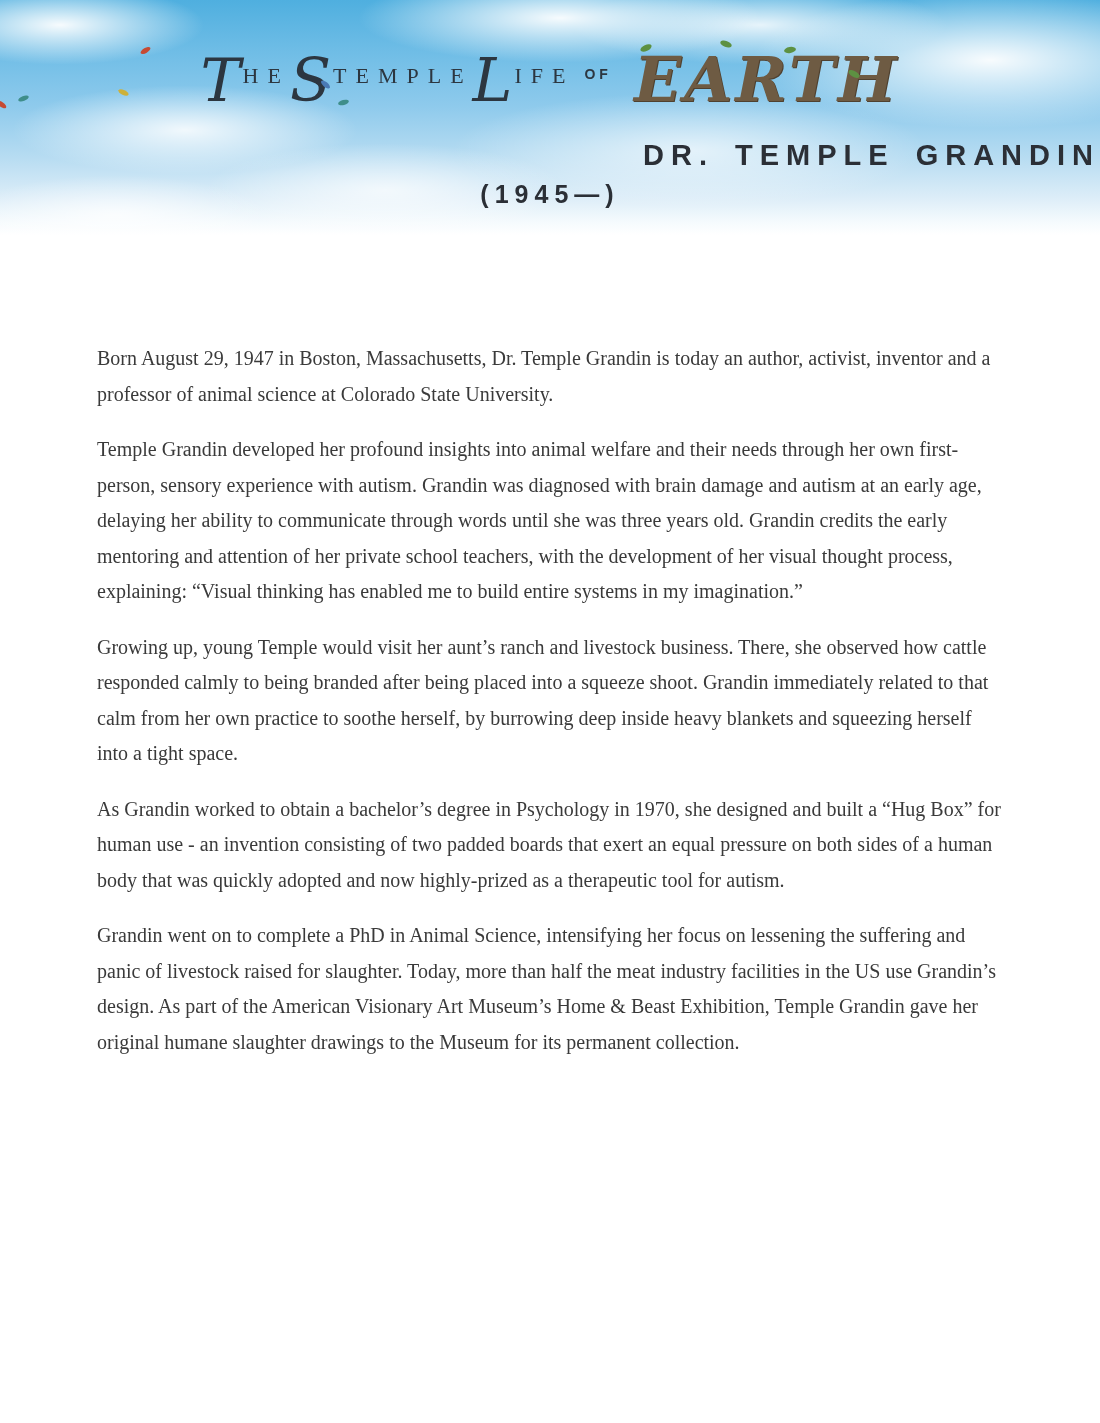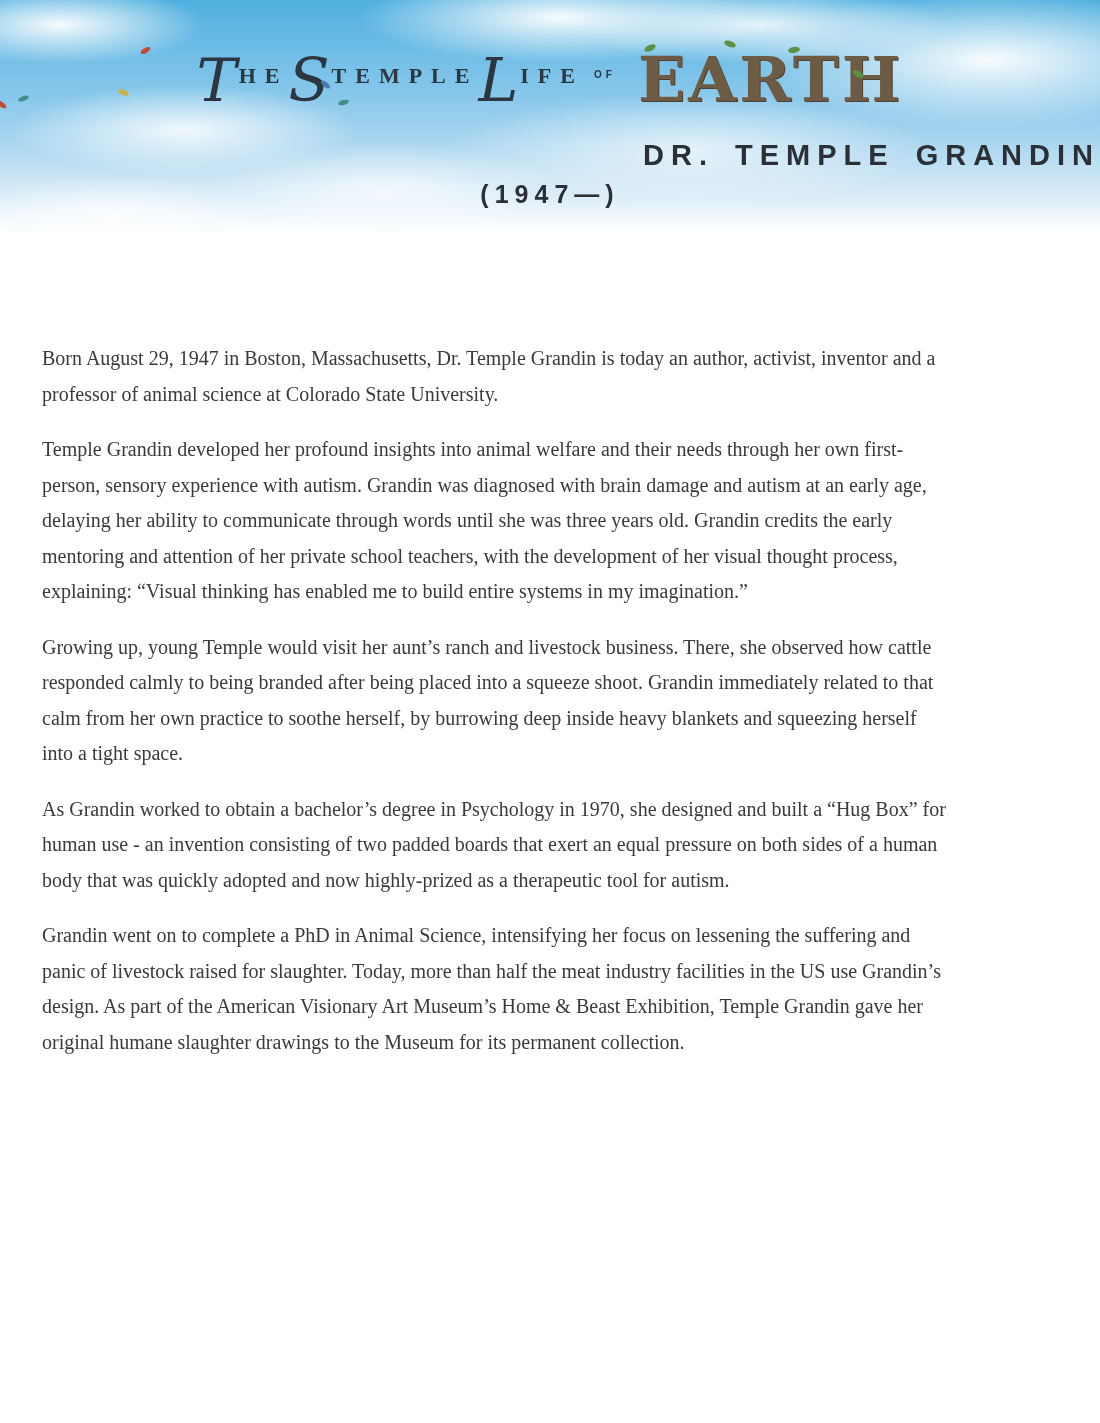--- a/index.html
+++ b/index.html
@@ -41,30 +41,30 @@
     color: #2c3640; white-space: nowrap;
   }
   .logo-word { display: inline-flex; align-items: center; }
   .initial {
     position: relative;
     font-family: "DejaVu Serif", serif; font-style: italic; font-weight: 400;
     font-size: 60px; line-height: 1; color: #2c3640;
     margin-right: 2px;
   }
   .rest {
-    font-family: "Liberation Serif", serif; font-weight: 700;
+    font-family: "Liberation Serif", serif; font-weight: 400;
     font-size: 22px; letter-spacing: 9px; color: #2c3640;
     position: relative; top: -4px;
   }
   .of {
     font-family: "Liberation Sans", sans-serif; font-weight: 700;
-    font-size: 10px; letter-spacing: 4px; color: #2c3640;
+    font-size: 14px; letter-spacing: 4px; color: #2c3640;
     margin: 0 14px 0 10px; position: relative; top: -6px;
   }
-  .earth-wrap { position: relative; display: inline-block; margin-left: 8px; }
+  .earth-wrap { position: relative; display: inline-block; margin-left: 8px; font-style: italic; }
   .earth-text {
     font-family: "DejaVu Serif", serif; font-weight: 700;
     font-size: 62px; line-height: 1; letter-spacing: 3px;
     color: #6e5b43;
     text-shadow: 1px 1px 0 #4f4130;
   }
   .leaf {
     position: absolute; width: 11px; height: 5px;
     border-radius: 50% 50% 50% 50%;
     pointer-events: none;
@@ -88,21 +88,21 @@
     position: absolute; top: 182px; left: 0; right: 0;
     text-align: center;
     font-family: "Liberation Sans", sans-serif;
     font-weight: 700; font-size: 25px; line-height: 1;
     letter-spacing: 6px;
     color: #2b2f36;
   }
 
   
   .content {
-    padding: 106px 0 0 42px;
+    padding: 106px 0 0 97px;
     width: 906px;
   }
   .content p {
     margin: 0 0 20px 0;
     font-family: "Liberation Serif", serif;
     font-size: 20px; line-height: 35.5px;
     color: #3a3a3a;
   }
 </style>
 </head>
@@ -140,21 +140,21 @@
       <span class="earth-wrap">
         <span class="earth-text">EARTH</span>
         <span class="leaf green" style="left:6px;   top:-4px; transform:rotate(-25deg);"></span>
         <span class="leaf green" style="left:86px;  top:-8px; transform:rotate(20deg);"></span>
         <span class="leaf green" style="left:150px; top:-2px; transform:rotate(-10deg);"></span>
         <span class="leaf green" style="left:214px; top:22px; transform:rotate(30deg);"></span>
       </span>
     </div>
 
     <h1 class="title">DR. TEMPLE GRANDIN</h1>
-    <div class="subtitle">(1947—)</div>
+    <div class="subtitle">(1945—)</div>
   </header>
 
   <main class="content">
     <p>Born August 29, 1947 in Boston, Massachusetts, Dr. Temple Grandin is today an author, activist, inventor and a professor of animal science at Colorado State University.</p>
     <p>Temple Grandin developed her profound insights into animal welfare and their needs through her own first-person, sensory experience with autism. Grandin was diagnosed with brain damage and autism at an early age, delaying her ability to communicate through words until she was three years old. Grandin credits the early mentoring and attention of her private school teachers, with the development of her visual thought process, explaining: “Visual thinking has enabled me to build entire systems in my imagination.”</p>
     <p>Growing up, young Temple would visit her aunt’s ranch and livestock business. There, she observed how cattle responded calmly to being branded after being placed into a squeeze shoot. Grandin immediately related to that calm from her own practice to soothe herself, by burrowing deep inside heavy blankets and squeezing herself into a tight space.</p>
     <p>As Grandin worked to obtain a bachelor’s degree in Psychology in 1970, she designed and built a “Hug Box” for human use - an invention consisting of two padded boards that exert an equal pressure on both sides of a human body that was quickly adopted and now highly-prized as a therapeutic tool for autism.</p>
     <p>Grandin went on to complete a PhD in Animal Science, intensifying her focus on lessening the suffering and panic of livestock raised for slaughter. Today, more than half the meat industry facilities in the US use Grandin’s design. As part of the American Visionary Art Museum’s Home &amp; Beast Exhibition, Temple Grandin gave her original humane slaughter drawings to the Museum for its permanent collection.</p>
   </main>
 

